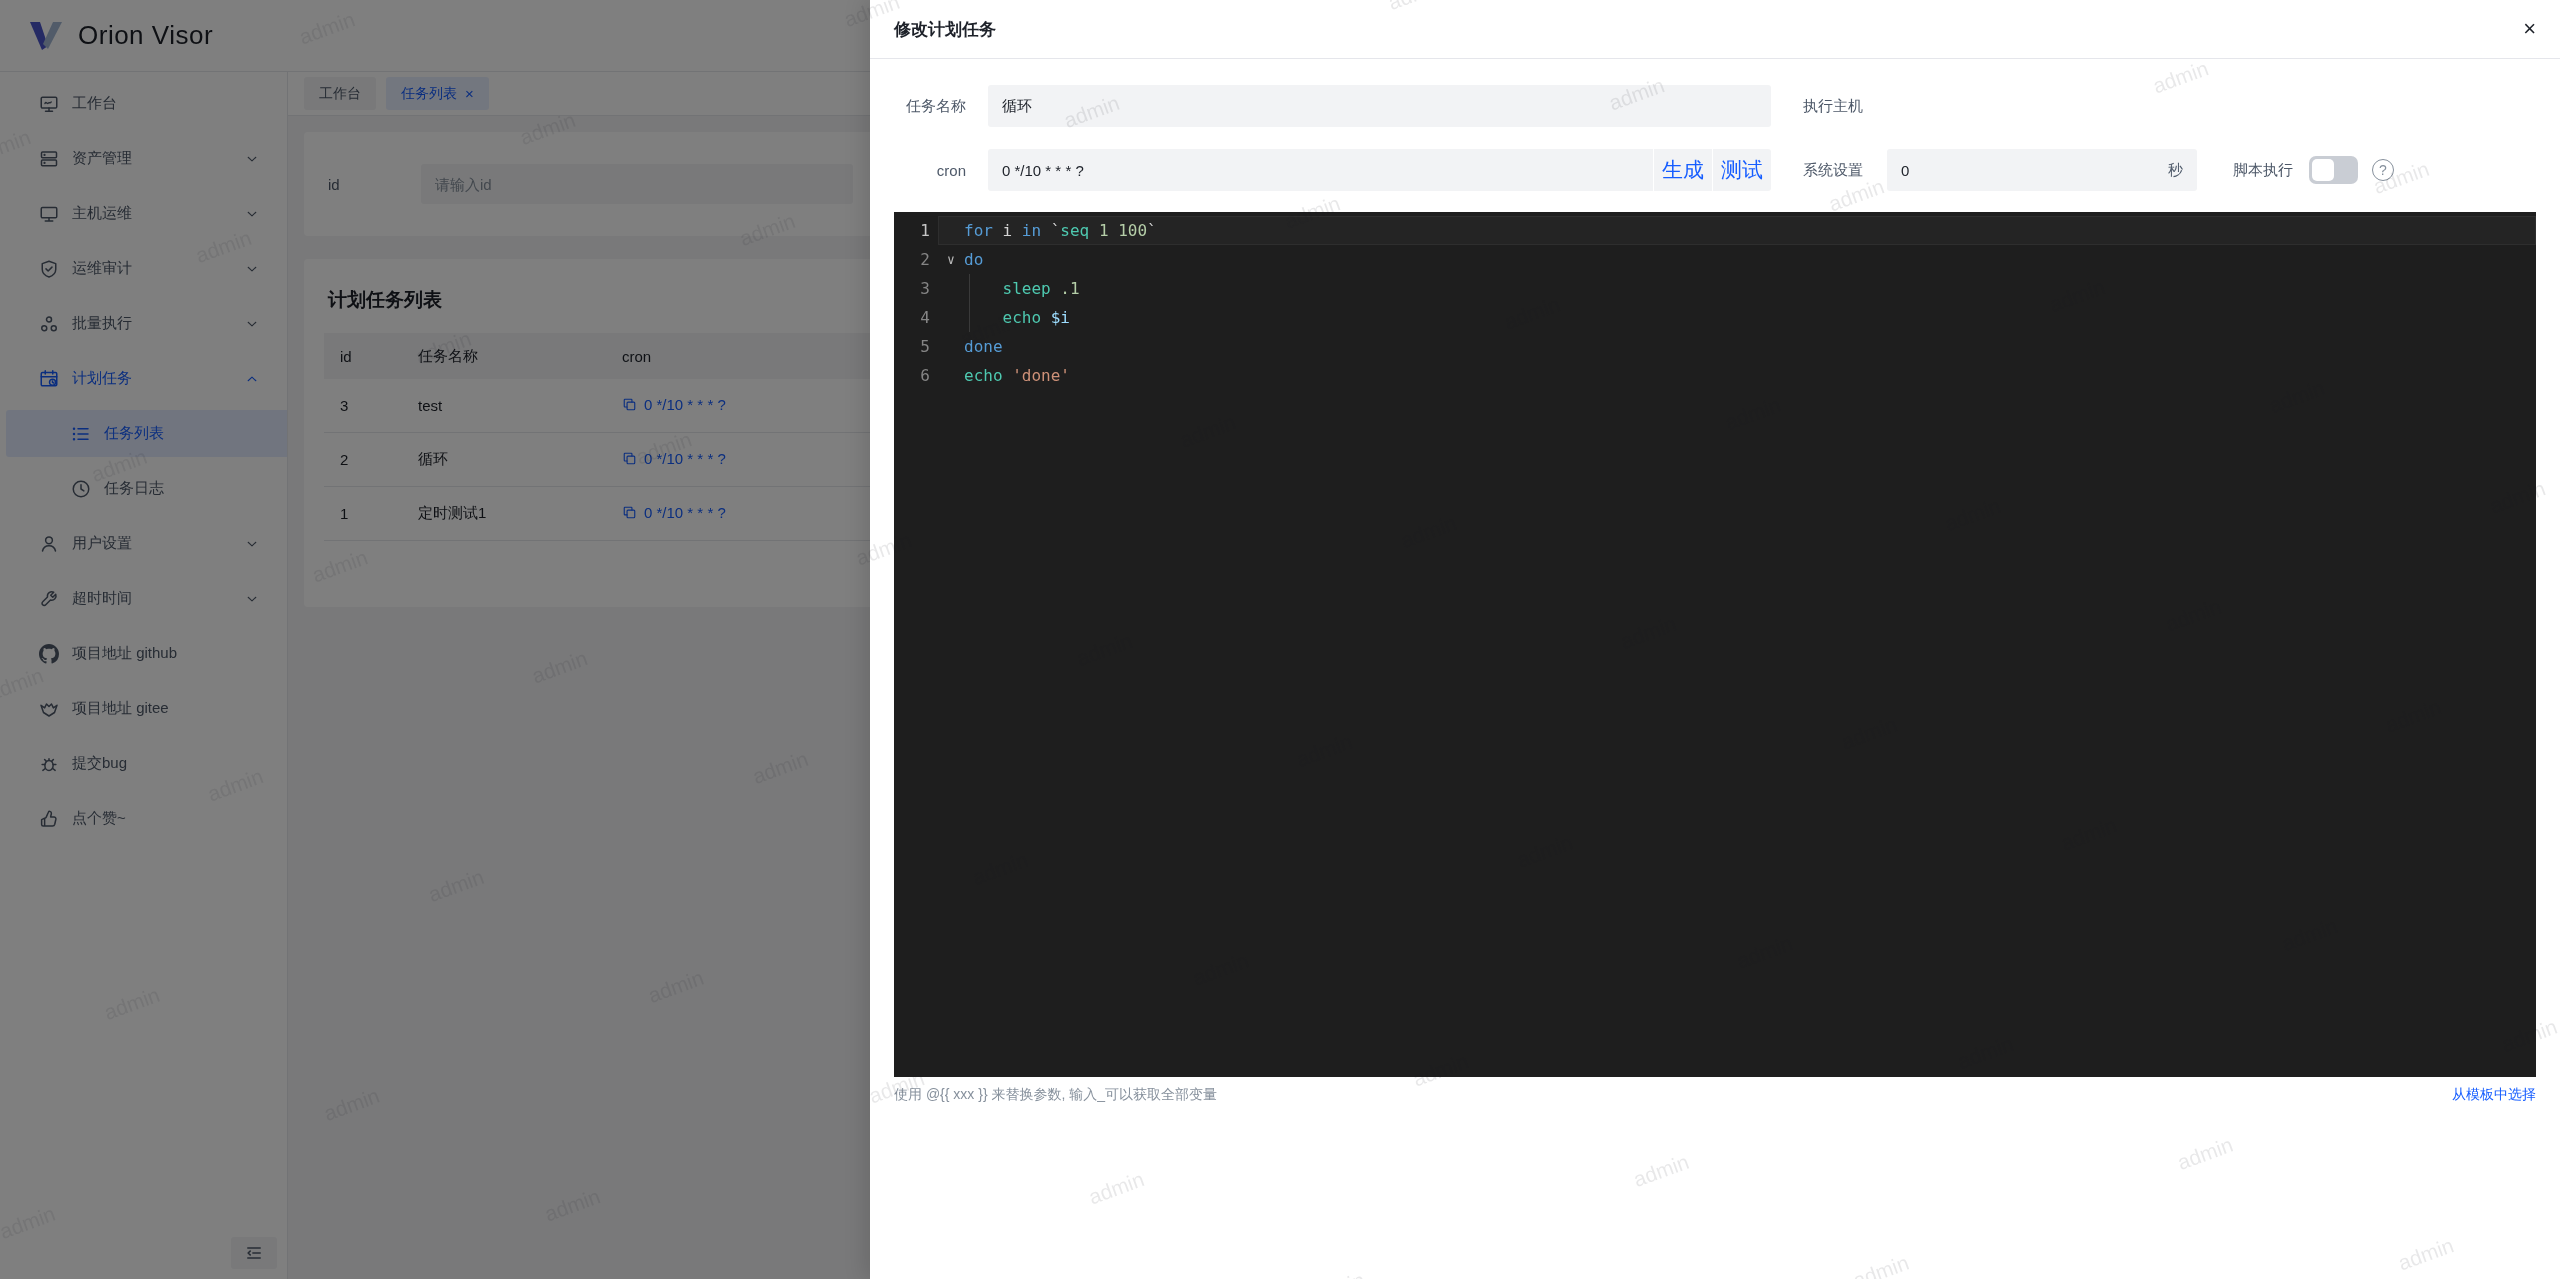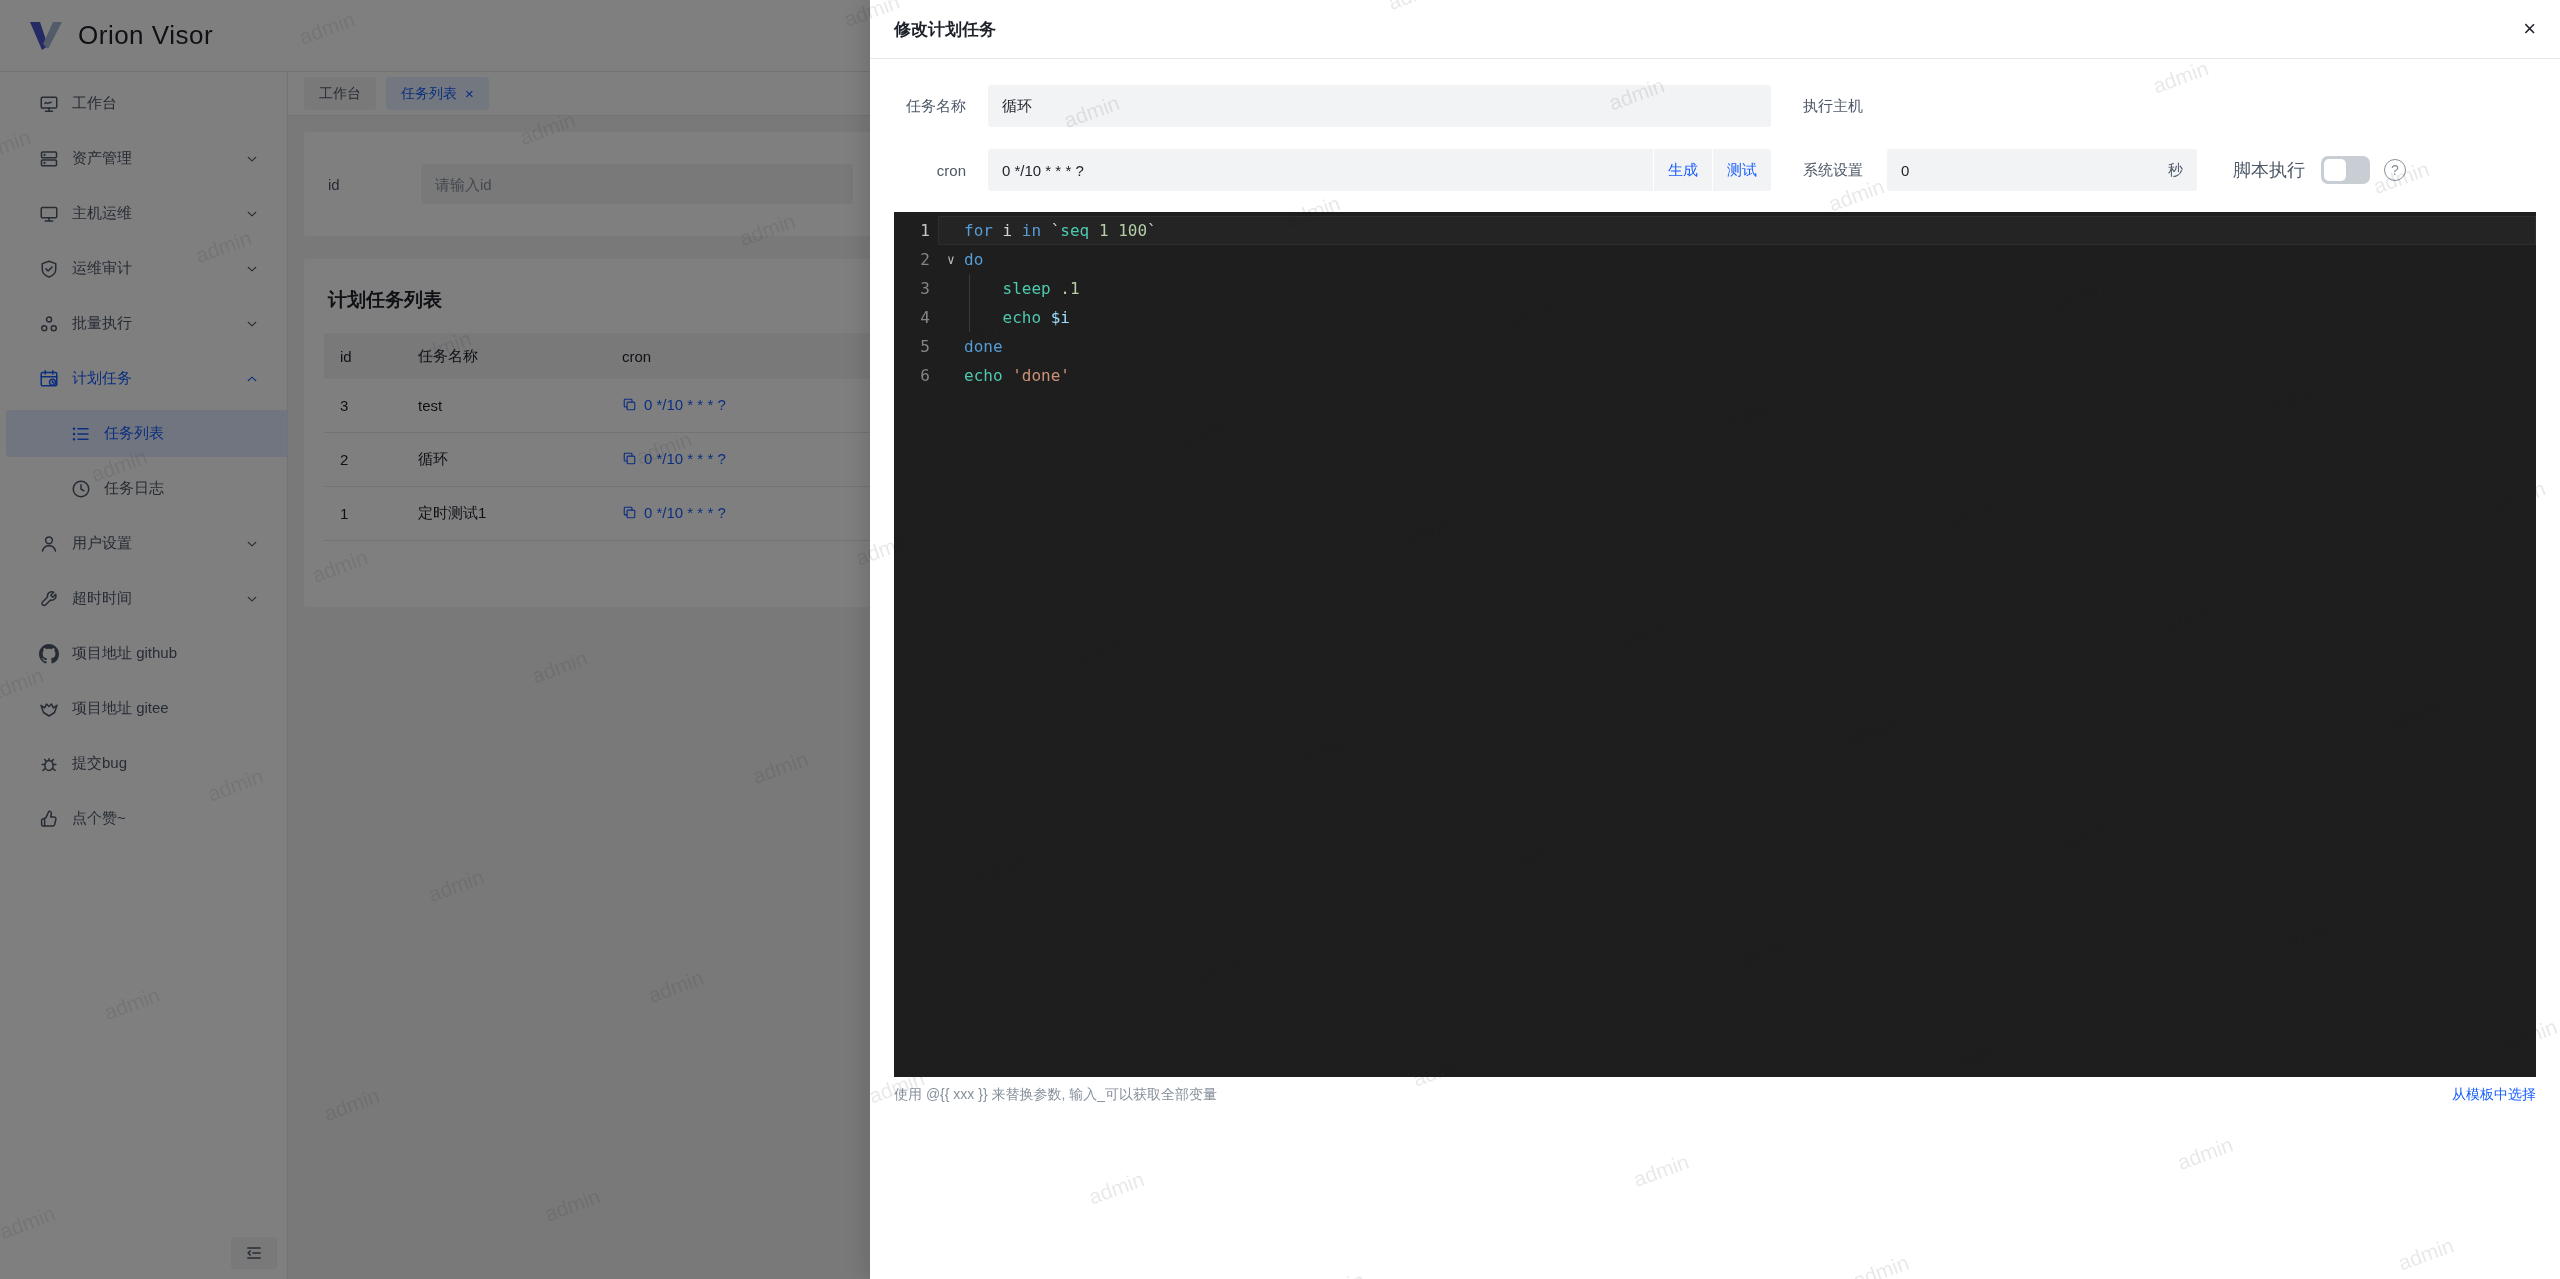--- a/index.html
+++ b/index.html
@@ -66,25 +66,25 @@
   .form-row{display:flex;align-items:center;margin-bottom:22px;}
   .f-label{font-size:15px;color:var(--text-secondary);text-align:right;flex:none;}
   .f-label.w1{width:72px;margin-right:22px;}
   .f-label.w2{width:72px;margin-left:20px;margin-right:24px;}
   .f-input{height:42px;background:#f2f3f5;border-radius:3px;border:none;outline:none;font-size:15px;color:var(--text);padding:0 14px;font-family:inherit;}
   .name-input{width:783px;flex:none;}
   .host-box{flex:1;height:42px;background:#f2f3f5;border-radius:3px;display:flex;align-items:center;padding:0 14px;}
   .link{color:var(--primary);font-size:15px;cursor:pointer;}
   .cron-group{width:783px;flex:none;height:42px;background:#f2f3f5;border-radius:3px;display:flex;align-items:center;}
   .cron-group input{flex:1;background:transparent;border:none;outline:none;height:100%;padding:0 14px;font-size:15px;color:var(--text);font-family:inherit;}
-  .cron-btn{width:59px;height:100%;display:flex;align-items:center;justify-content:center;font-size:15px;color:var(--primary);border-left:1px solid #fff;cursor:pointer;flex:none;}
+  .cron-btn{width:59px;height:100%;display:flex;align-items:center;justify-content:center;font-size:21px;color:var(--primary);border-left:1px solid #fff;cursor:pointer;flex:none;}
   .timeout-box{width:310px;height:42px;background:#f2f3f5;border-radius:3px;display:flex;align-items:center;flex:none;}
   .timeout-box input{flex:1;background:transparent;border:none;outline:none;height:100%;padding:0 14px;font-size:15px;color:var(--text);font-family:inherit;}
   .timeout-unit{padding-right:14px;font-size:15px;color:var(--text-secondary);}
-  .script-label{margin-left:36px;margin-right:16px;font-size:18px;color:var(--text-secondary);}
+  .script-label{margin-left:36px;margin-right:16px;font-size:15px;color:var(--text-secondary);}
   .switch{width:49px;height:28px;background:#c9cdd4;border-radius:7px;position:relative;cursor:pointer;flex:none;}
   .switch .knob{position:absolute;left:3px;top:3px;width:22px;height:22px;background:#fff;border-radius:5px;}
   .help-icon{margin-left:14px;width:22px;height:22px;border:1.5px solid #86909c;border-radius:50%;color:#86909c;font-size:14px;display:flex;align-items:center;justify-content:center;cursor:pointer;flex:none;}
 
   
   .editor{position:absolute;left:24px;right:24px;top:153px;bottom:120px;background:var(--editor-bg);font-family:"DejaVu Sans Mono","Liberation Mono",monospace;font-size:16px;padding-top:4px;overflow:hidden;cursor:text;}
   .ed-line{display:flex;height:29px;line-height:29px;}
   .ed-num{width:44px;text-align:right;padding-right:8px;color:var(--line-no);flex:none;}
   .ed-body{flex:1;display:flex;}
   .ed-fold{width:26px;text-align:center;color:#b8b8b8;font-size:13px;flex:none;}

